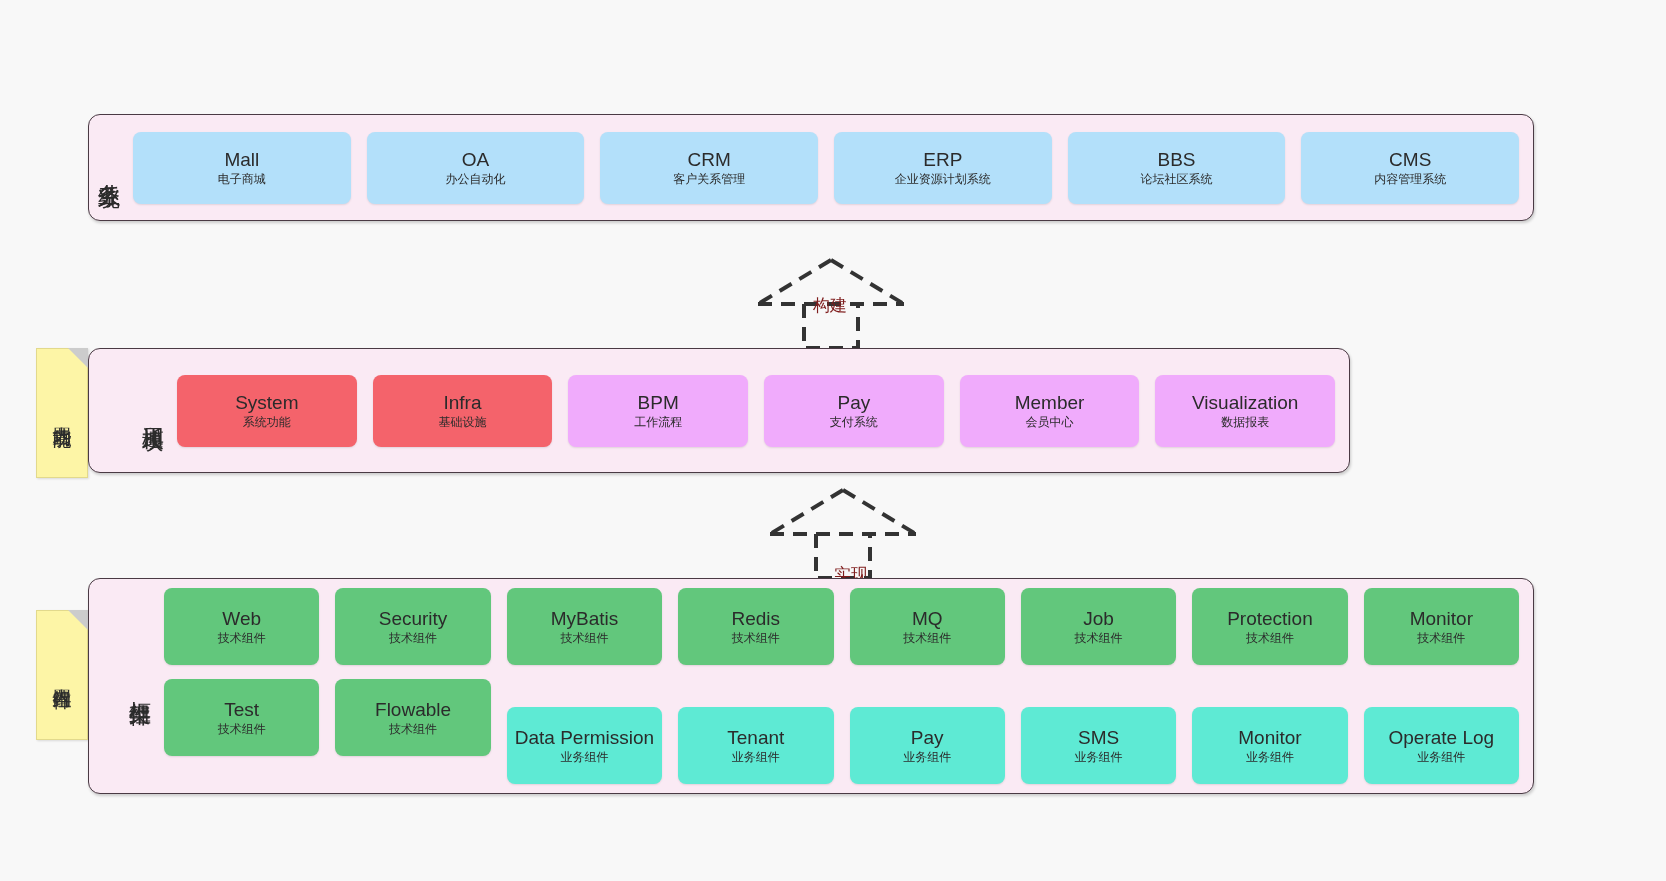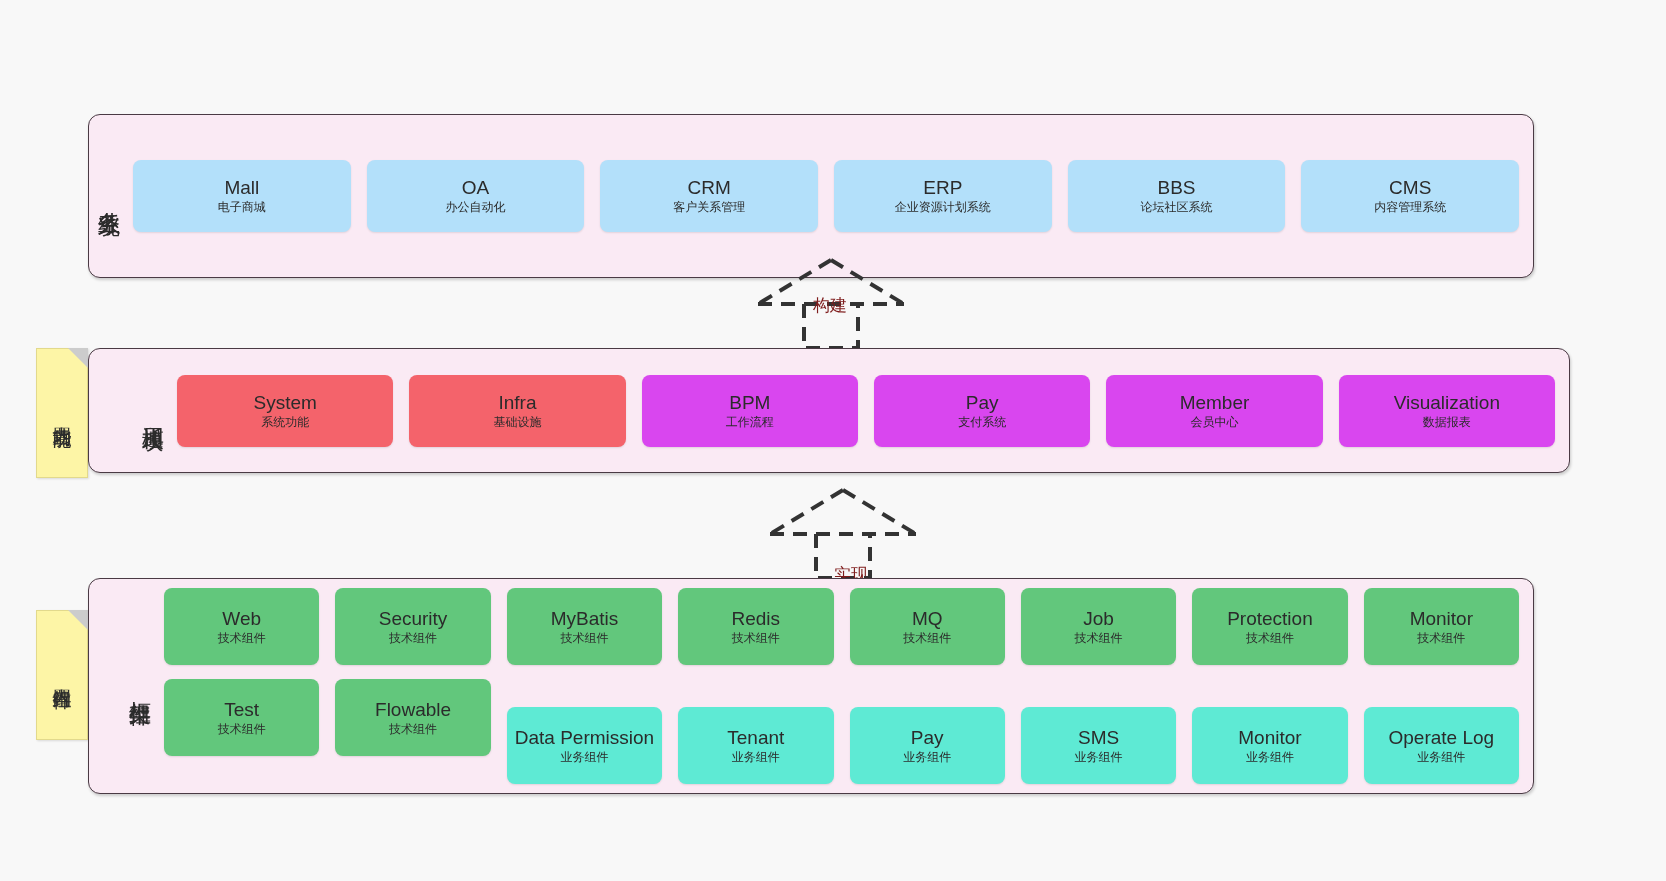--- a/index.html
+++ b/index.html
@@ -65,27 +65,27 @@
     text-align:center;
     line-height:1.28;
     color:#2b2b2b;
     padding:6px 4px;
     box-shadow:0 1px 2px rgba(0,0,0,.10);
   }
   .card .t1{font-size:19px;}
   .card .t2{font-size:12px;}
   .c-blue       {background:#b3e0fa;}
   .c-red        {background:#f4636b;}
-  .c-pink       {background:#d946ef;}
+  .c-pink       {background:#f0abfc;}
   .c-green      {background:#62c77c;}
   .c-lightgreen {background:#5eead4;margin-top:28px;}
 
   
-  #layer-business {left:88px; top:114px;  width:1446px; height:164px;}
-  #layer-common   {left:88px; top:348px;  width:1482px; height:125px;padding-left:44px;}
+  #layer-business {left:88px; top:114px;  width:1446px; height:107px;}
+  #layer-common   {left:88px; top:348px;  width:1262px; height:125px;padding-left:44px;}
   #layer-framework{left:88px; top:578px;  width:1446px; height:216px;padding-left:31px;}
 
   #layer-business  .row > .card{height:72px;}
   #layer-common    .row > .card{height:72px;}
   #layer-framework .row > .card{height:77px;}
 
   
   .sticky{
     position:absolute;
     box-sizing:border-box;

